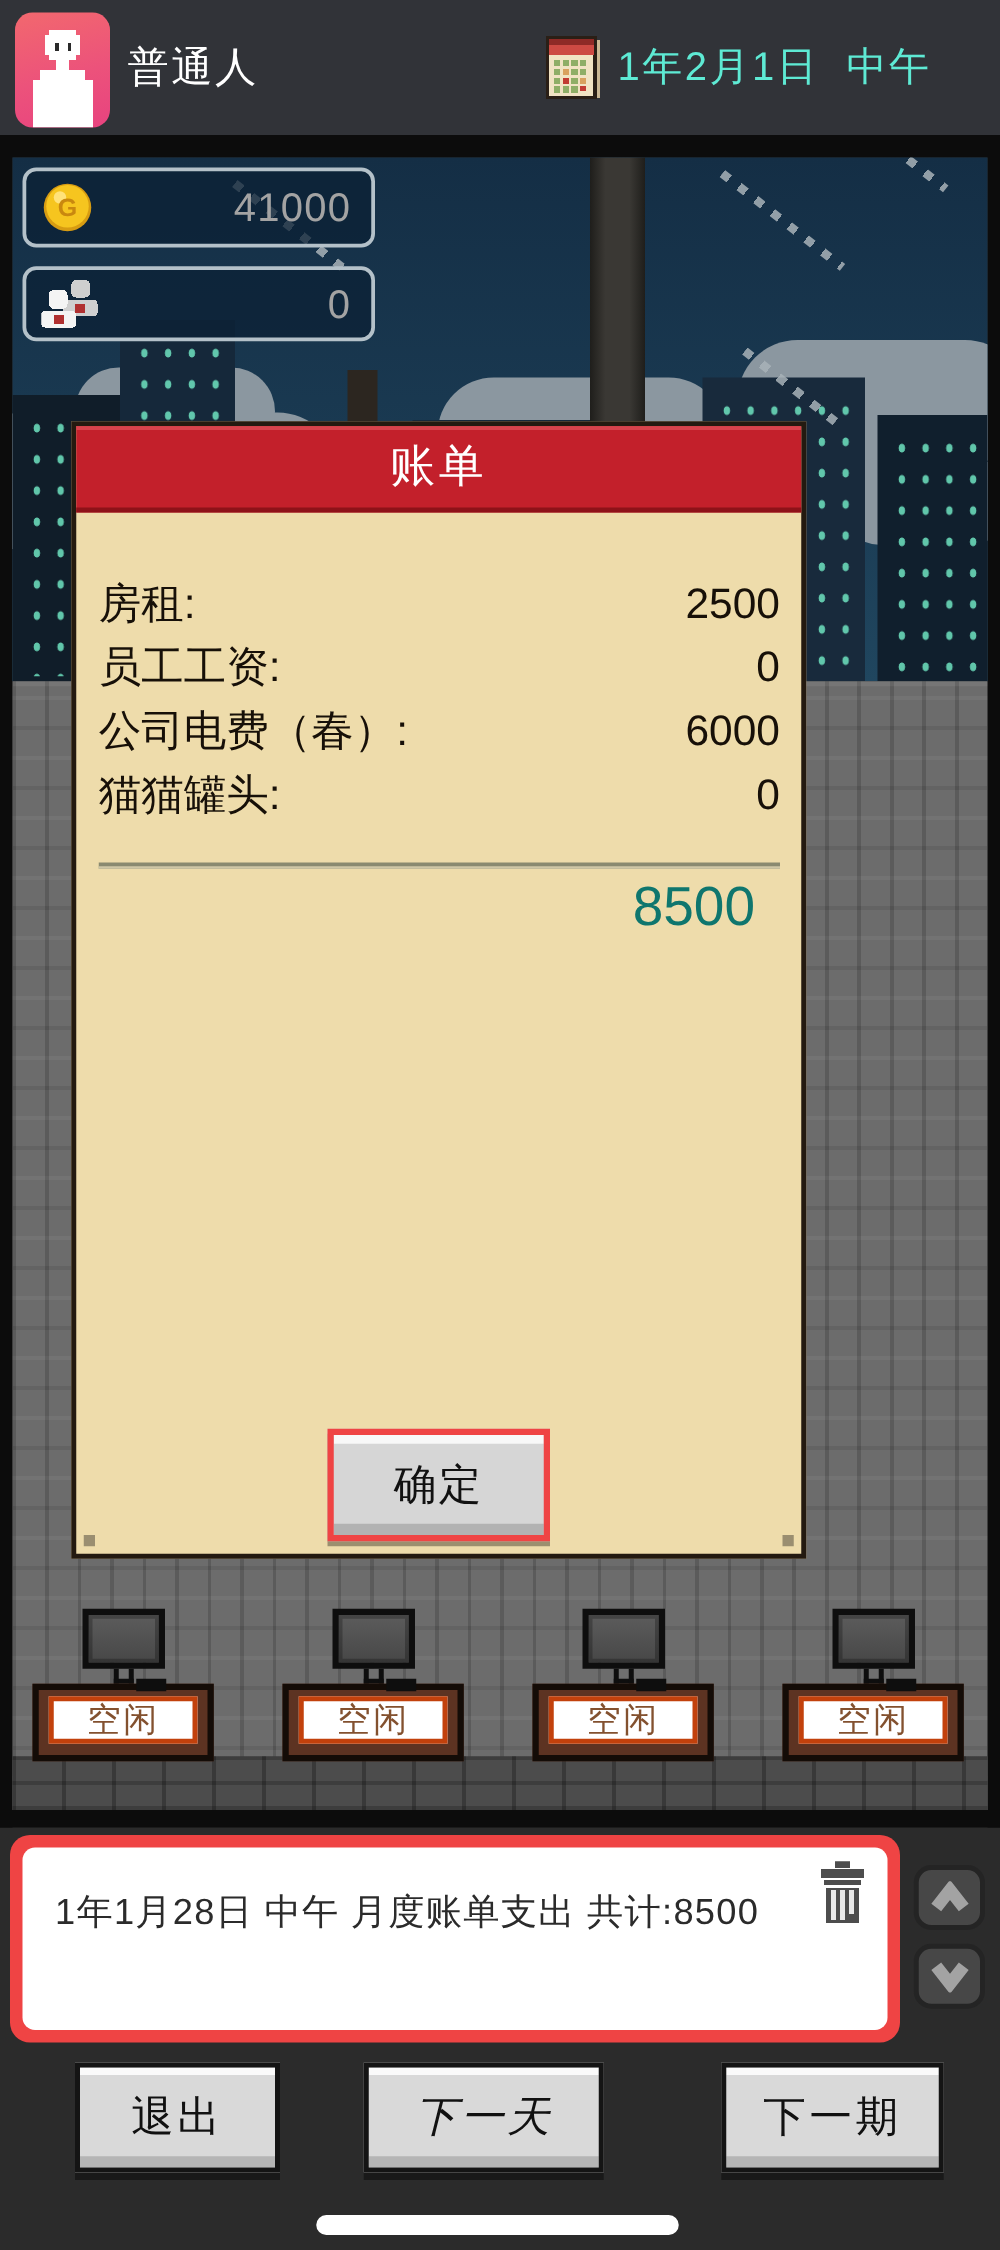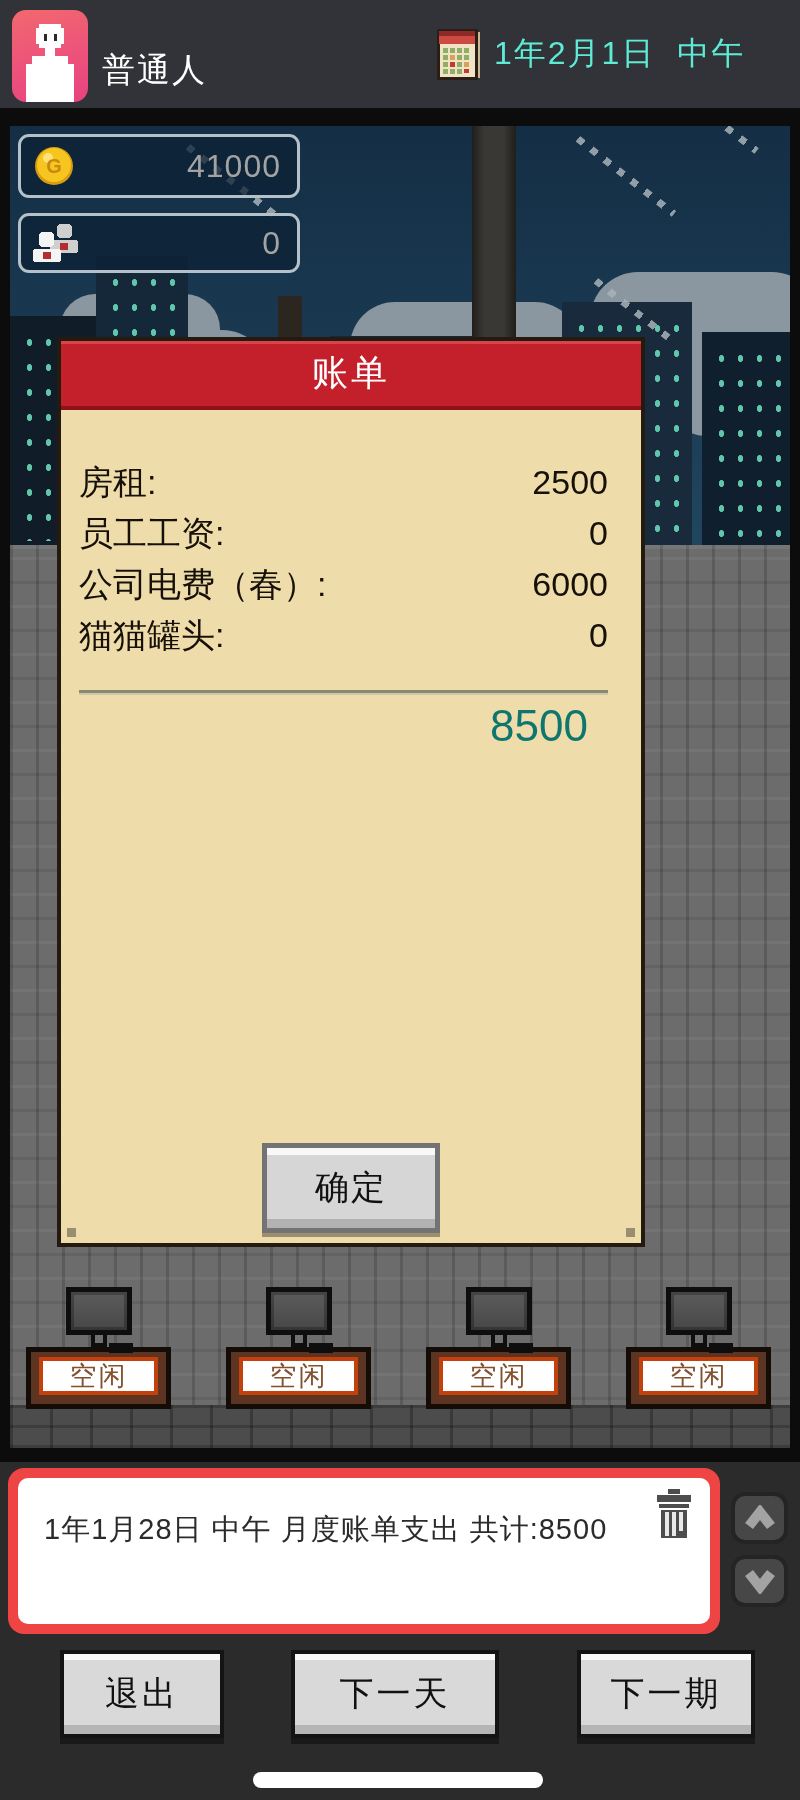--- a/index.html
+++ b/index.html
@@ -5,21 +5,21 @@
   * { margin:0; padding:0; box-sizing:border-box; }
   html,body { background:#1a1a1a; }
   body { font-family:"Liberation Sans","DejaVu Sans",sans-serif; }
   .stage { position:relative; width:800px; height:1800px; background:#2b2b2b; overflow:hidden; margin:0 auto; }
 
   
   .topbar { position:absolute; left:0; top:0; width:800px; height:108px; background:#313338; }
   .avatar { position:absolute; left:12px; top:10px; width:76px; height:92px; border-radius:14px;
             background:linear-gradient(165deg,#f2686e 0%,#ec527b 55%,#e8437f 100%); overflow:hidden; }
   .avatar svg { display:block; width:76px; height:92px; }
-  .player-title { position:absolute; left:102px; top:16px; height:108px; display:flex; align-items:center;
+  .player-title { position:absolute; left:102px; top:0; height:108px; display:flex; align-items:center;
                   color:#ffffff; font-size:33px; letter-spacing:2px; }
   .date-wrap { position:absolute; left:436px; top:0; height:108px; display:flex; align-items:center; gap:12px; }
   .date-wrap svg { display:block; }
   .date-text { color:#5eead4; font-size:32px; letter-spacing:2px; white-space:pre; }
 
   
   .frame { position:absolute; background:#0c0c0c; }
   .frame-top    { left:0; top:108px; width:800px; height:18px; }
   .frame-left   { left:0; top:108px; width:10px; height:1354px; }
   .frame-right  { left:790px; top:108px; width:10px; height:1354px; }
@@ -58,27 +58,27 @@
   .stat-staff { top:213px; height:60px; }
   .stat-box svg { display:block; flex:0 0 auto; }
   .stat-value { flex:1; text-align:right; color:#a3a3a3; font-size:32px; letter-spacing:1px; }
 
   
   .modal { position:absolute; left:57px; top:337px; width:588px; height:910px;
            border:4px solid #241a10; background:#eedcab; }
   .modal-header { height:69px; background:#c3202b; border-bottom:4px solid #8e1219;
                   box-shadow:inset 0 3px 0 #d8434c; display:flex; align-items:center; justify-content:center; }
   .modal-title { color:#ffffff; font-size:36px; letter-spacing:3px; }
-  .bill-list { padding:50px 33px 0 18px; }
+  .bill-list { padding:50px 17px 0 18px; }
   .bill-row { display:flex; justify-content:space-between; align-items:baseline;
               height:51px; font-size:34px; color:#171008; }
   .bill-divider { margin:26px 0 0 0; height:5px; background:#8a8a70; border-bottom:2px solid #cfc7a6; }
   .bill-total { padding:6px 20px 0 0; text-align:right; font-size:44px; color:#0f766e; }
   .confirm-btn { position:absolute; left:50%; bottom:10px; transform:translateX(-50%);
-                 width:178px; height:90px; border:5px solid #737373; background:#d6d6d6;
+                 width:178px; height:90px; border:5px solid #ef4444; background:#d6d6d6;
                  box-shadow:inset 0 7px 0 #f8f8f8, inset 0 -9px 0 #b2b2b2, 0 4px 0 rgba(0,0,0,.35);
                  font-size:34px; color:#111; font-family:inherit; letter-spacing:2px; cursor:pointer; }
   .modal-corner { position:absolute; bottom:6px; width:9px; height:9px; background:#9a8e70; }
   .modal-corner.l { left:6px; } .modal-corner.r { right:6px; }
 
   
   .desk { position:absolute; top:1287px; width:145px; height:120px; cursor:pointer; }
   .monitor { position:relative; width:66px; height:48px; margin:0 auto; border:5px solid #0e0e0e;
              background:linear-gradient(#5c5c5c,#474747); box-shadow:inset 0 0 0 3px rgba(0,0,0,.25); }
   .stand { width:16px; height:12px; margin:0 auto; background:#6f6f6f; border:4px solid #0e0e0e; border-top:none; }
@@ -98,21 +98,21 @@
   .scroll-btn { position:absolute; left:731px; width:57px; height:52px; background:#474747;
                 border:4px solid #242424; border-radius:14px; cursor:pointer;
                 display:flex; align-items:center; justify-content:center; }
   .scroll-up { top:1492px; } .scroll-down { top:1555px; }
 
   
   .footer-btn { position:absolute; top:1650px; height:88px; border:4px solid #141414; background:#d9d9d9;
                 box-shadow:inset 0 6px 0 #fafafa, inset 0 -9px 0 #b5b5b5, 0 6px 0 rgba(0,0,0,.4);
                 font-size:34px; color:#111; font-family:inherit; letter-spacing:3px; cursor:pointer; }
   .btn-exit { left:60px; width:164px; }
-  .btn-next-day { left:291px; width:208px; }
+  .btn-next-day { left:291px; width:192px;font-style:italic; }
   .btn-next-period { left:577px; width:178px; }
   .home-indicator { position:absolute; left:253px; top:1772px; width:290px; height:16px;
                     background:#ffffff; border-radius:8px; }
 </style>
 </head>
 <body>
 
 <div class="stage">
 
   <div class="topbar">

